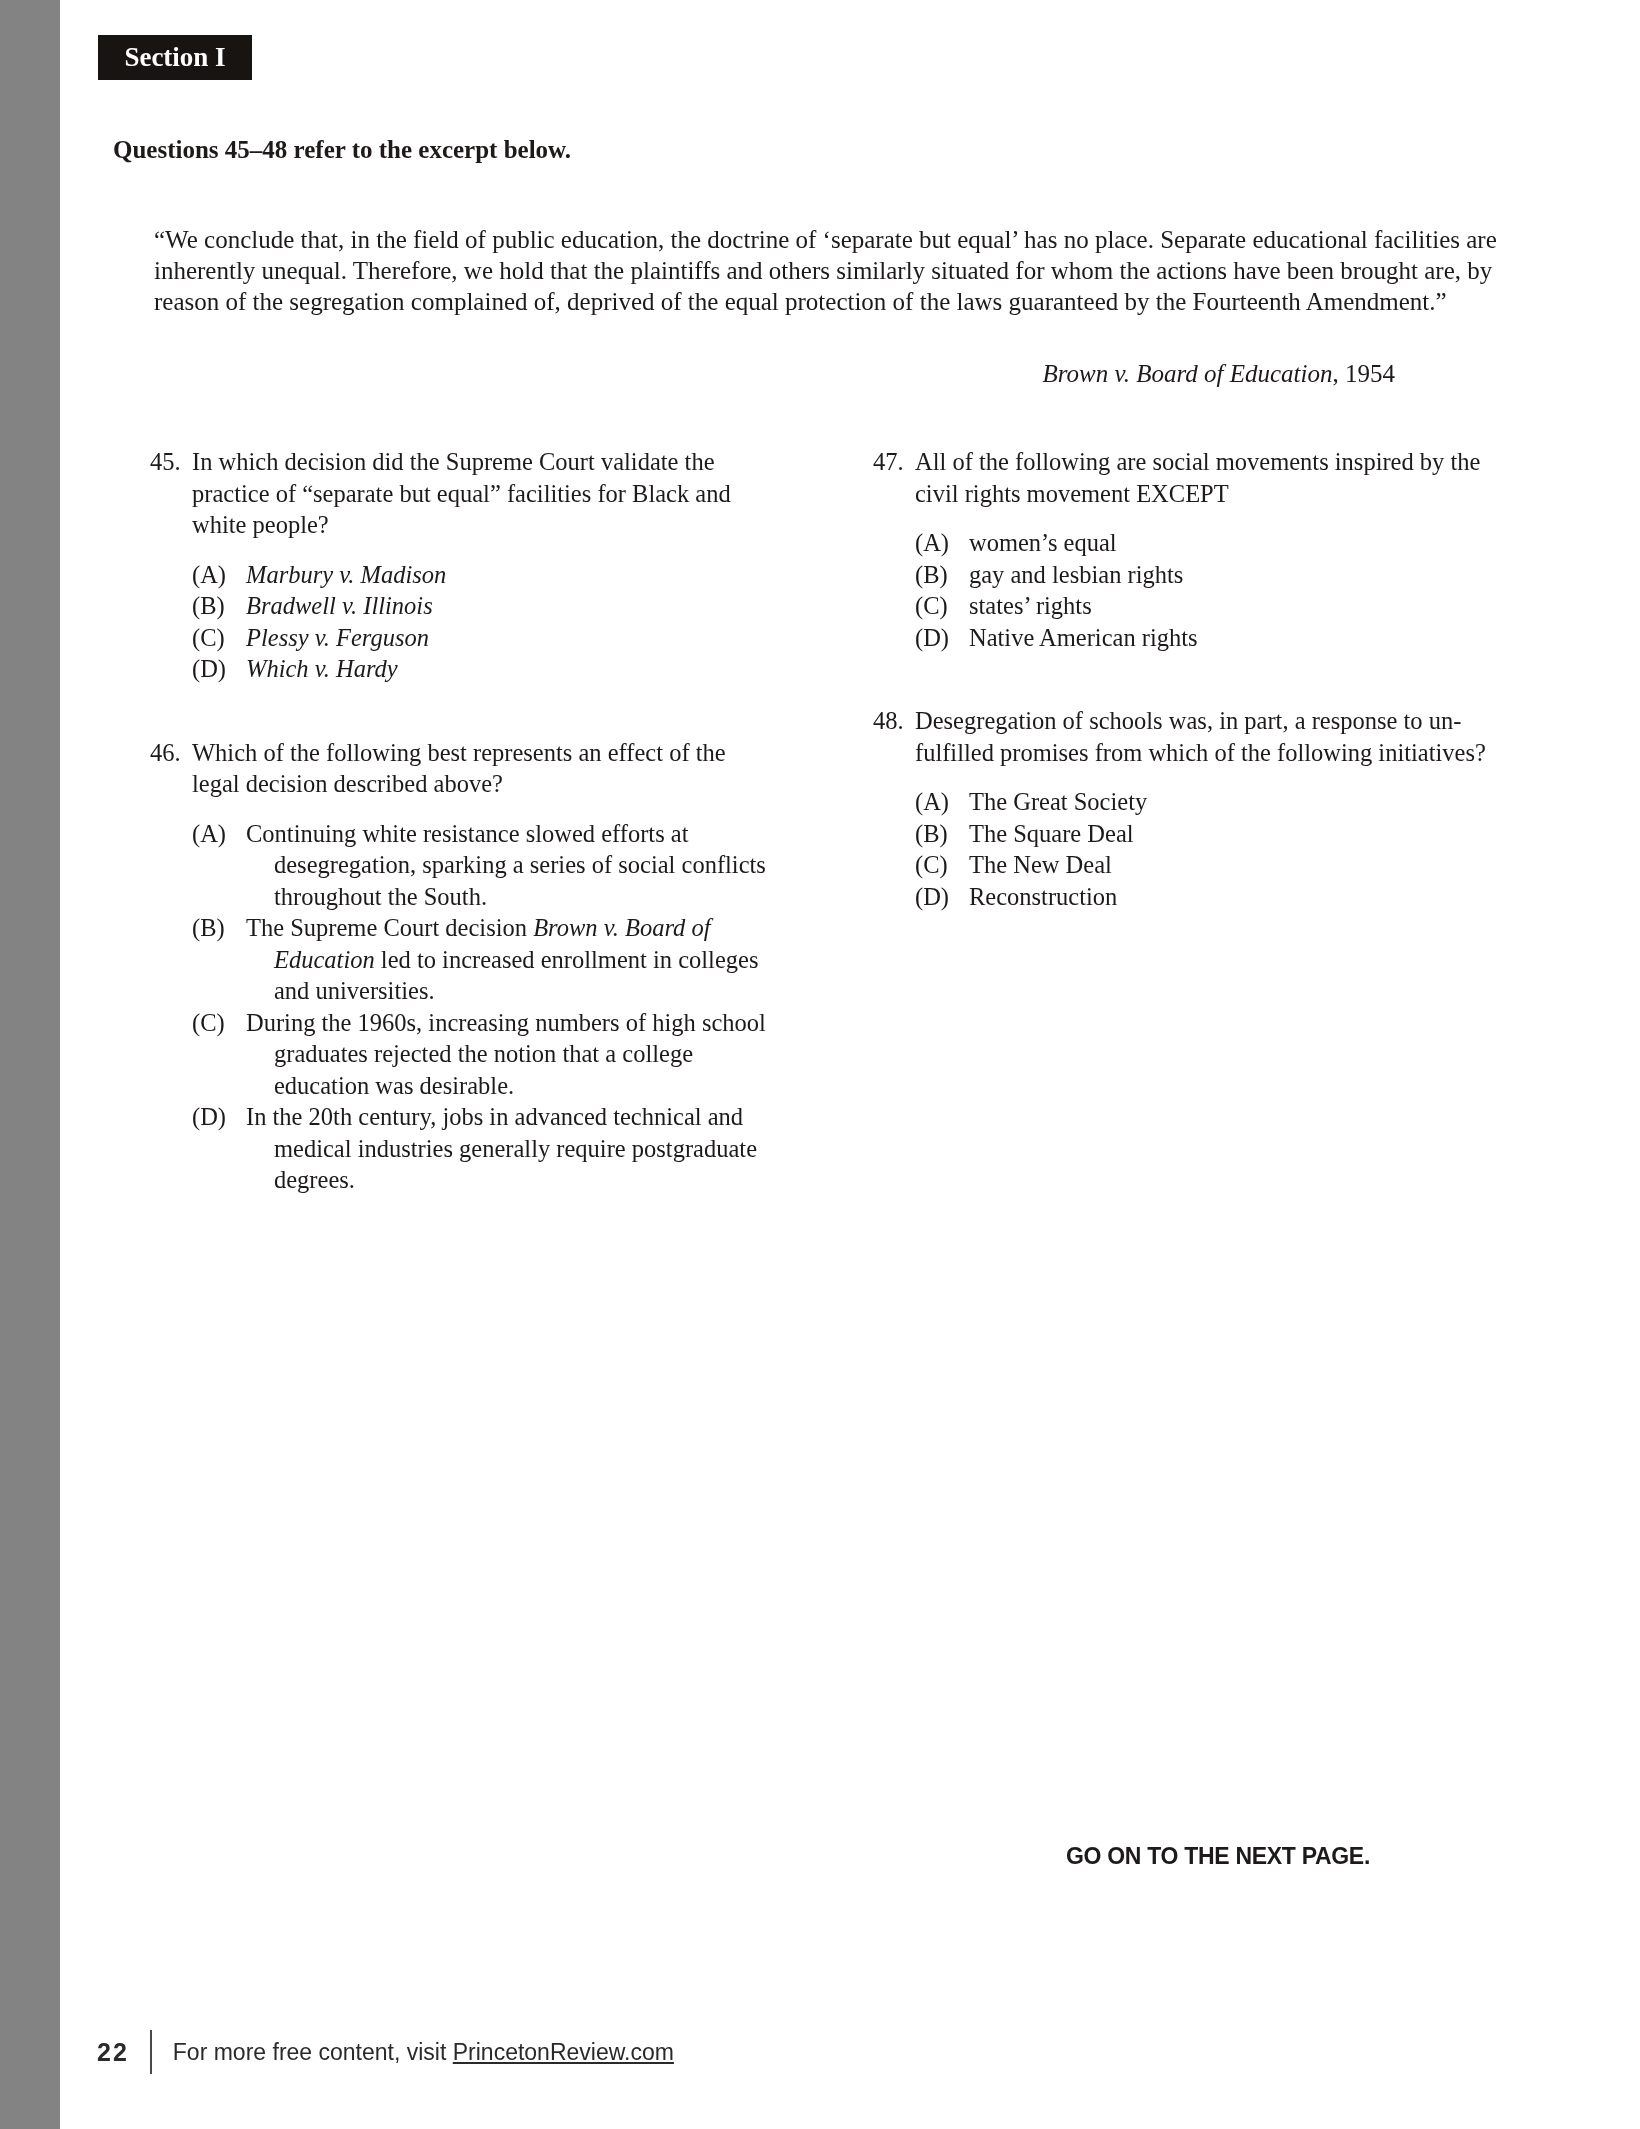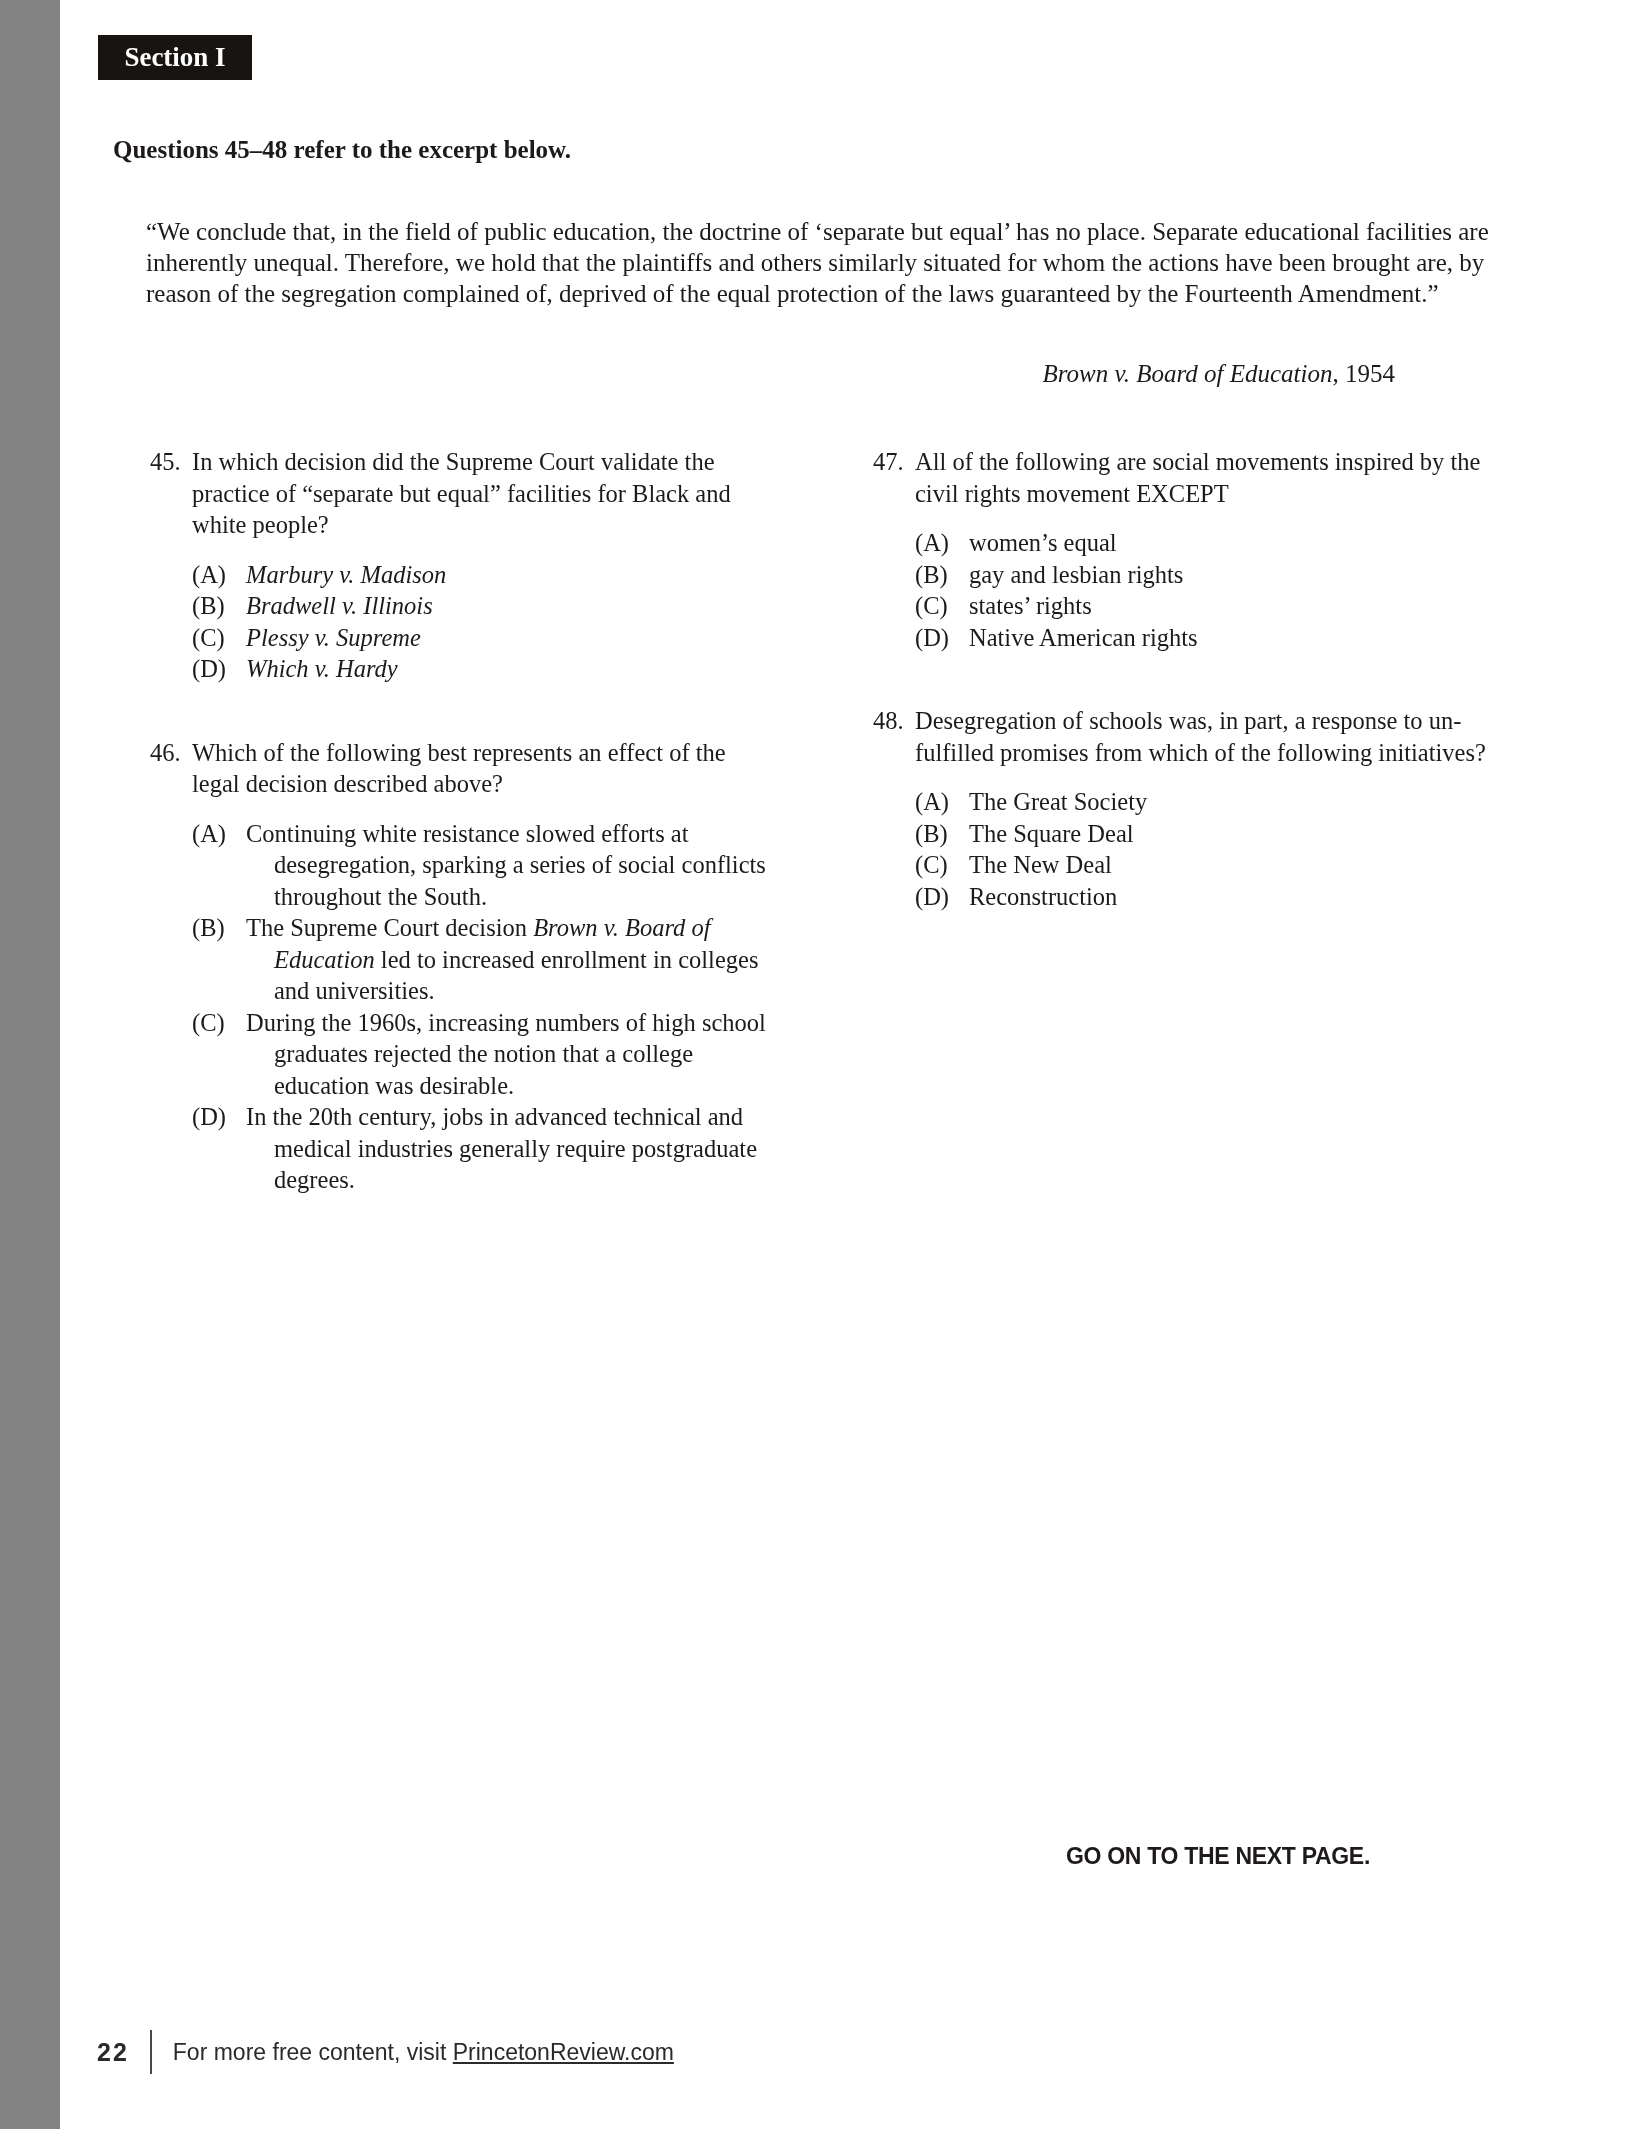--- a/index.html
+++ b/index.html
@@ -24,21 +24,21 @@
     font-weight:bold;font-size:27px;
   }
   .instructions{
     position:absolute;left:113px;top:136px;
     margin:0;
     font-size:25px;font-weight:bold;
   }
   .excerpt{
     position:absolute;left:146px;top:216px;
     width:1345px;
-    margin:0;
+    margin:8px;
     font-size:25px;line-height:31px;
   }
   .attribution{
     position:absolute;top:360px;right:133px;
     margin:0;
     font-size:25px;
   }
   .it{font-style:italic;}
   .columns{
     position:absolute;left:126px;top:446px;
@@ -101,21 +101,21 @@
             <div class="choice">
               <div class="cletter">(A)</div>
               <div class="ctext"><span class="it">Marbury v. Madison</span></div>
             </div>
             <div class="choice">
               <div class="cletter">(B)</div>
               <div class="ctext"><span class="it">Bradwell v. Illinois</span></div>
             </div>
             <div class="choice">
               <div class="cletter">(C)</div>
-              <div class="ctext"><span class="it">Plessy v. Supreme</span></div>
+              <div class="ctext"><span class="it">Plessy v. Ferguson</span></div>
             </div>
             <div class="choice">
               <div class="cletter">(D)</div>
               <div class="ctext"><span class="it">Which v. Hardy</span></div>
             </div>
           </div>
         </div>
         <div class="question">
           <div class="qnum">46.</div>
           <div class="qbody">

